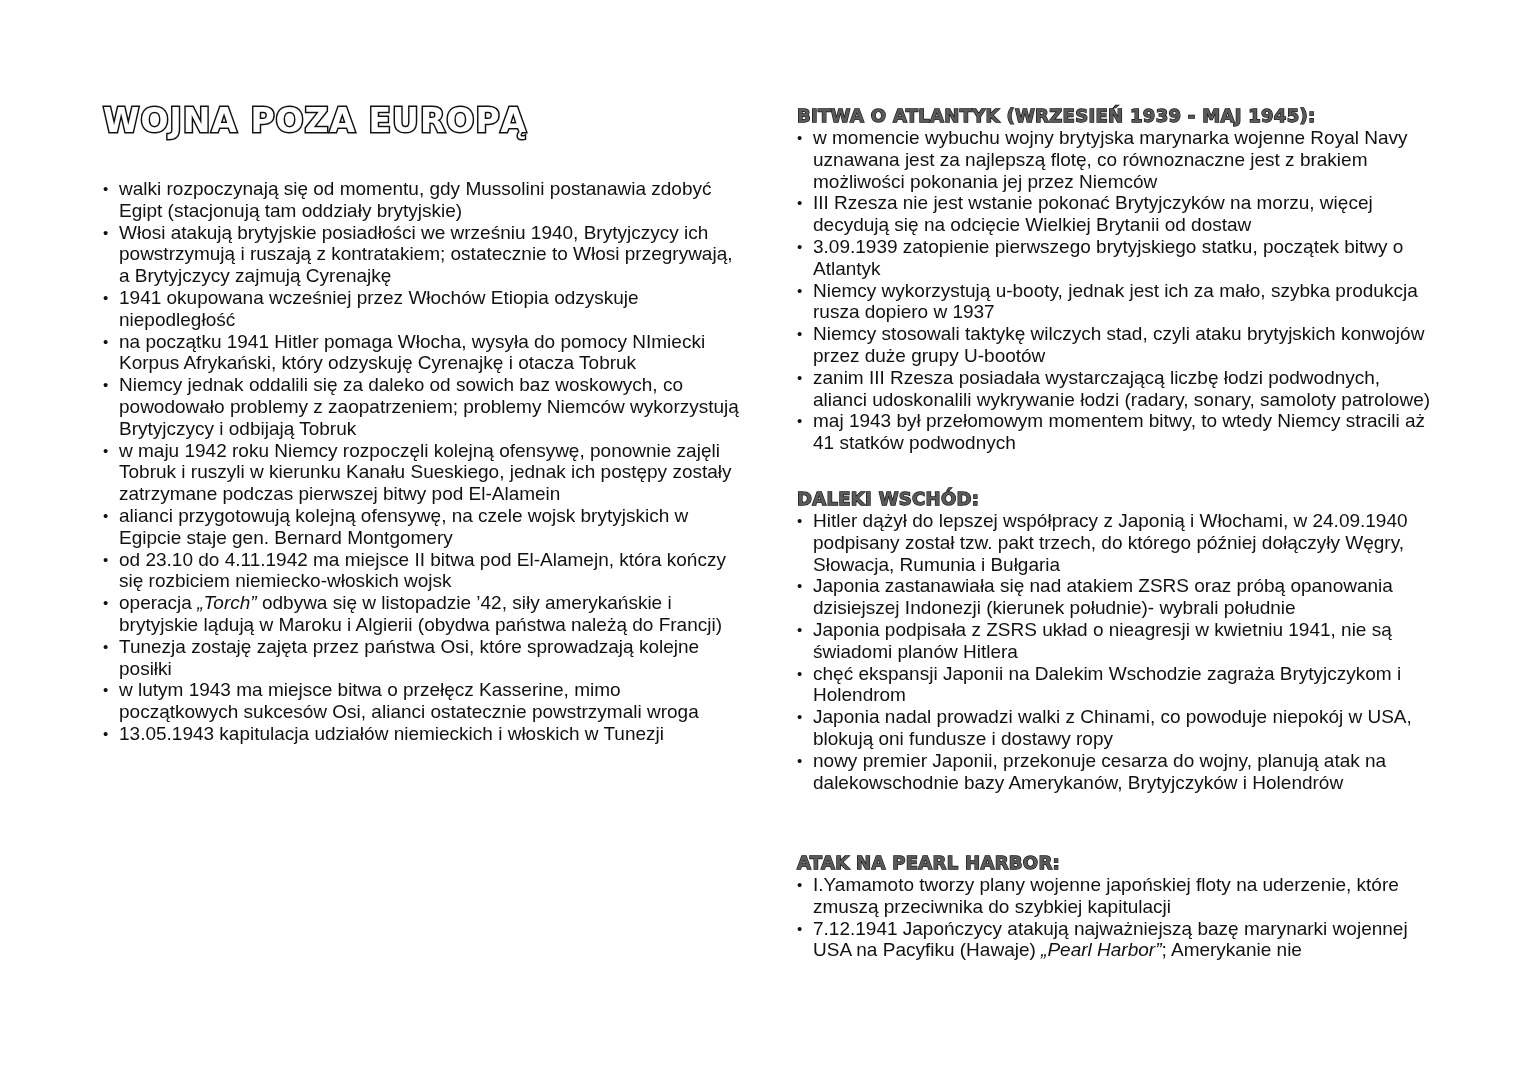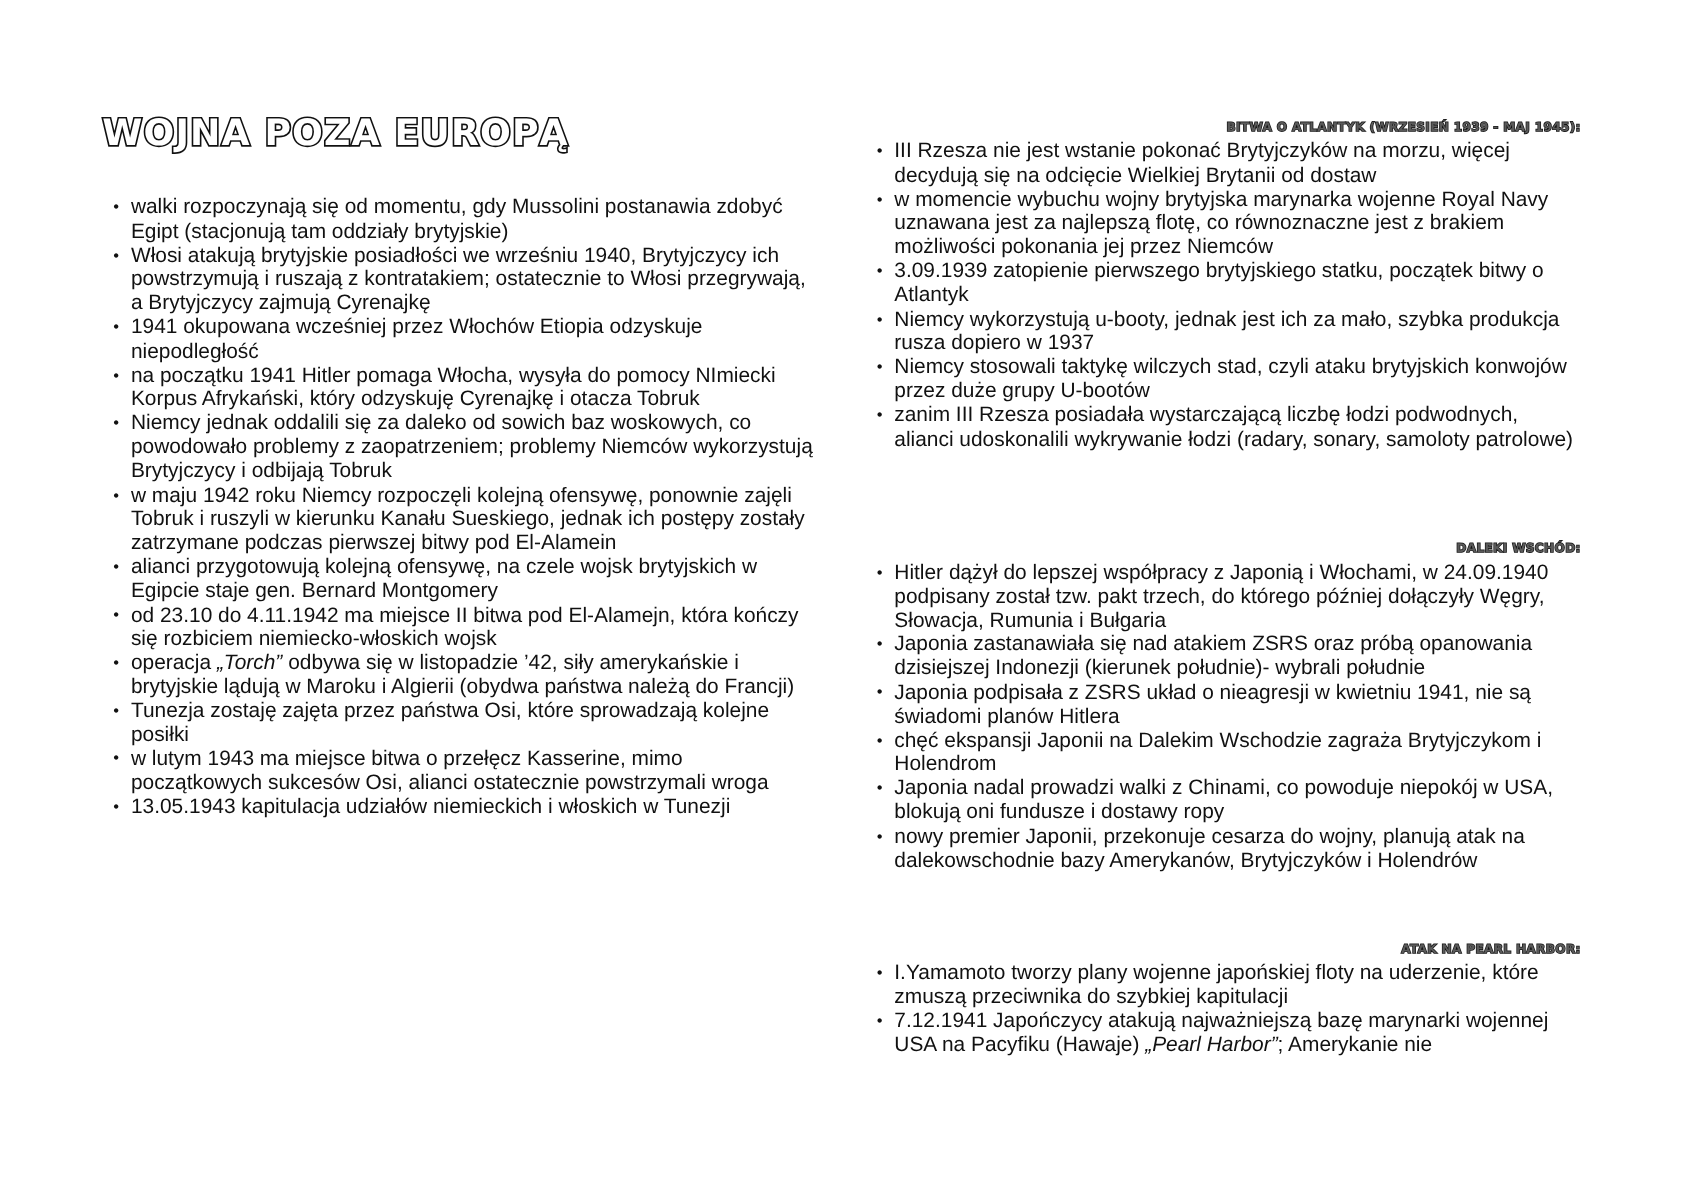--- a/index.html
+++ b/index.html
@@ -10,21 +10,21 @@
   body {
     width: 1528px;
     height: 1080px;
     position: relative;
     overflow: hidden;
     font-family: "Liberation Sans", sans-serif;
     color: #111111;
   }
   .page-title {
     position: absolute;
-    left: 93px;
+    left: 103px;
     top: 104px;
     margin: 0;
     font-family: "DejaVu Sans", sans-serif;
     font-weight: bold;
     font-size: 33px;
     letter-spacing: 1px;
     text-transform: uppercase;
     color: #ffffff;
     -webkit-text-stroke: 3px #111111;
     paint-order: stroke fill;
@@ -35,29 +35,28 @@
     position: absolute;
     top: 0;
   }
   .col-left { left: 103px; width: 640px; }
   .col-right { left: 797px; width: 640px; }
 
   .section-heading {
     margin: 0;
     font-family: "DejaVu Sans", sans-serif;
     font-weight: bold;
-    font-size: 11px;
+    font-size: 18px;
     text-transform: uppercase;
     letter-spacing: 0.3px;
     color: #5a5a5a;
     -webkit-text-stroke: 1.3px #111111;
     paint-order: stroke fill;
     line-height: 18px;
     white-space: nowrap;
-    text-align: right;
   }
   ul.bullets {
     list-style: none;
     margin: 2px 0 0 0;
     padding: 0;
   }
   ul.bullets li {
     position: relative;
     padding-left: 16px;
     font-size: 19px;
@@ -95,26 +94,27 @@
         <li>w lutym 1943 ma miejsce bitwa o przełęcz Kasserine, mimo początkowych sukcesów Osi, alianci ostatecznie powstrzymali wroga</li>
         <li>13.05.1943 kapitulacja udziałów niemieckich i włoskich w Tunezji</li>
       </ul>
   </div>
 </div>
 
 <div class="column col-right">
   <div class="sec" style="top:107px;">
     <h2 class="section-heading">Bitwa o Atlantyk (wrzesień 1939 - maj 1945):</h2>
     <ul class="bullets">
+        <li>w momencie wybuchu wojny brytyjska marynarka wojenne Royal Navy uznawana jest za najlepszą flotę, co równoznaczne jest z brakiem możliwości pokonania jej przez Niemców</li>
         <li>III Rzesza nie jest wstanie pokonać Brytyjczyków na morzu, więcej decydują się na odcięcie Wielkiej Brytanii od dostaw</li>
-        <li>w momencie wybuchu wojny brytyjska marynarka wojenne Royal Navy uznawana jest za najlepszą flotę, co równoznaczne jest z brakiem możliwości pokonania jej przez Niemców</li>
         <li>3.09.1939 zatopienie pierwszego brytyjskiego statku, początek bitwy o Atlantyk</li>
         <li>Niemcy wykorzystują u-booty, jednak jest ich za mało, szybka produkcja rusza dopiero w 1937</li>
         <li>Niemcy stosowali taktykę wilczych stad, czyli ataku brytyjskich konwojów przez duże grupy U-bootów</li>
         <li>zanim III Rzesza posiadała wystarczającą liczbę łodzi podwodnych, alianci udoskonalili wykrywanie łodzi (radary, sonary, samoloty patrolowe)</li>
+        <li>maj 1943 był przełomowym momentem bitwy, to wtedy Niemcy stracili aż 41 statków podwodnych</li>
       </ul>
   </div>
   <div class="sec" style="top:490px;">
     <h2 class="section-heading">Daleki Wschód:</h2>
     <ul class="bullets">
         <li>Hitler dążył do lepszej współpracy z Japonią i Włochami, w 24.09.1940 podpisany został tzw. pakt trzech, do którego później dołączyły Węgry, Słowacja, Rumunia i Bułgaria</li>
         <li>Japonia zastanawiała się nad atakiem ZSRS oraz próbą opanowania dzisiejszej Indonezji (kierunek południe)- wybrali południe</li>
         <li>Japonia podpisała z ZSRS układ o nieagresji w kwietniu 1941, nie są świadomi planów Hitlera</li>
         <li>chęć ekspansji Japonii na Dalekim Wschodzie zagraża Brytyjczykom i Holendrom</li>
         <li>Japonia nadal prowadzi walki z Chinami, co powoduje niepokój w USA, blokują oni fundusze i dostawy ropy</li>

